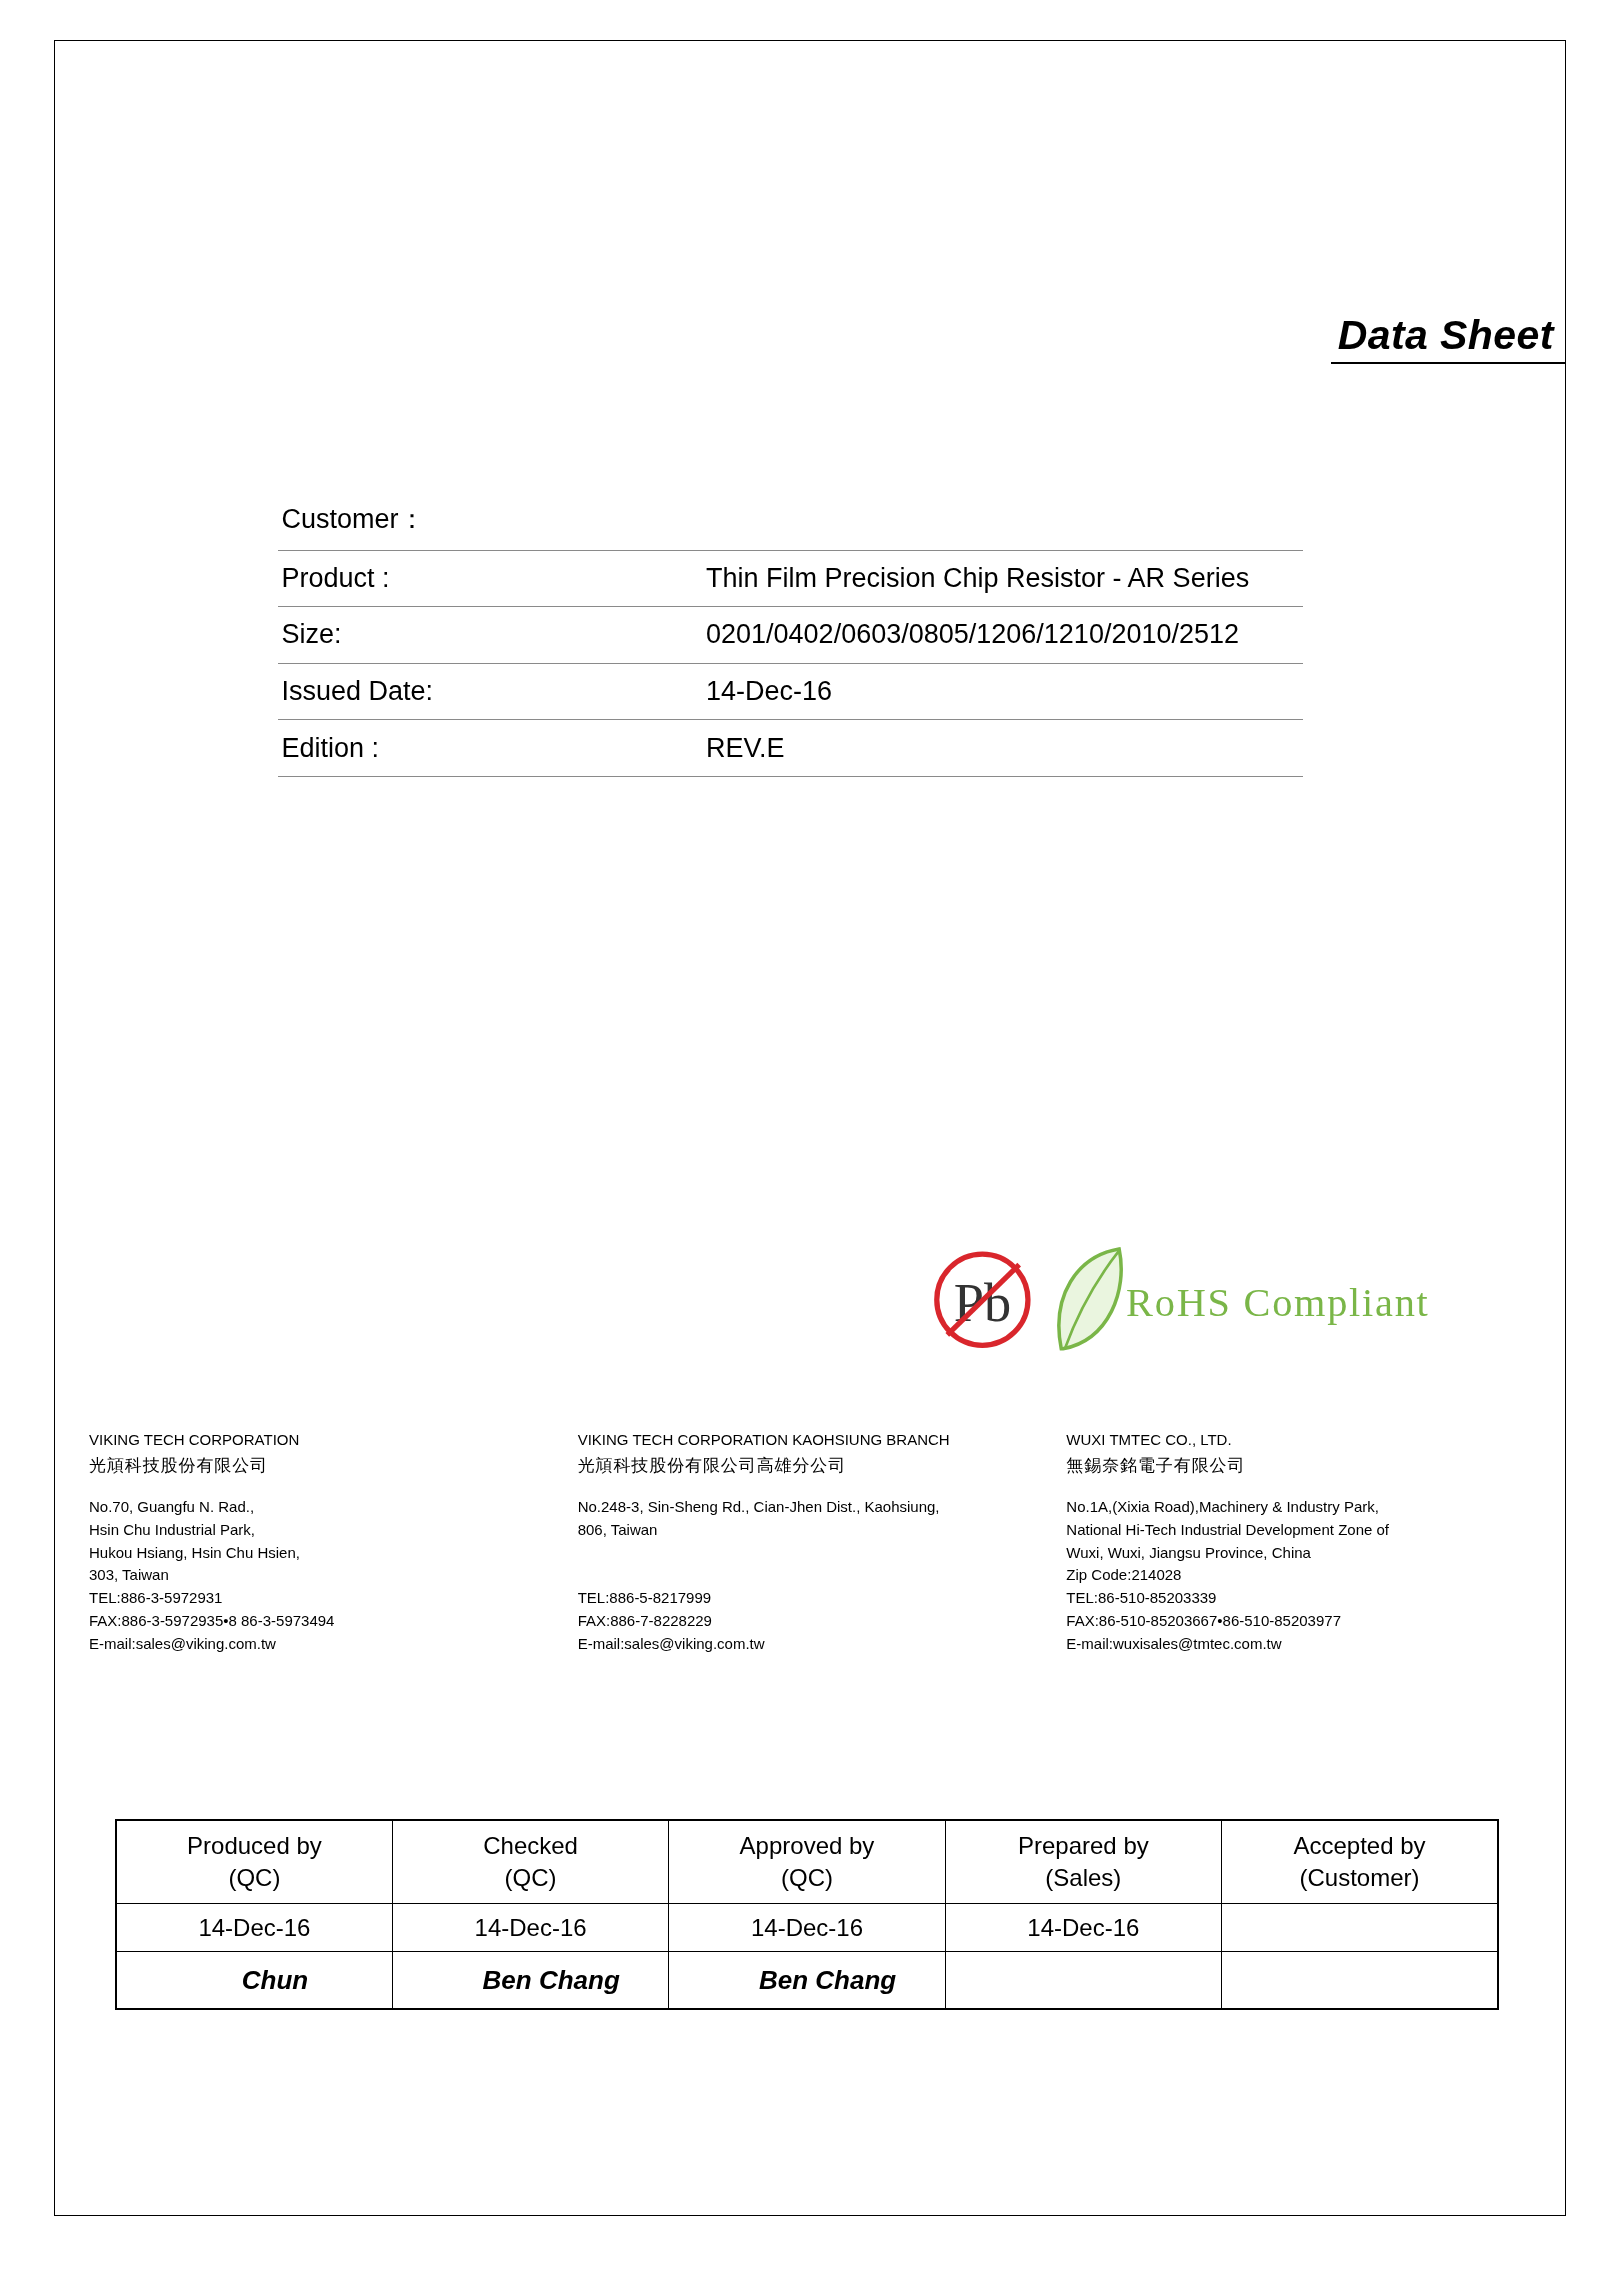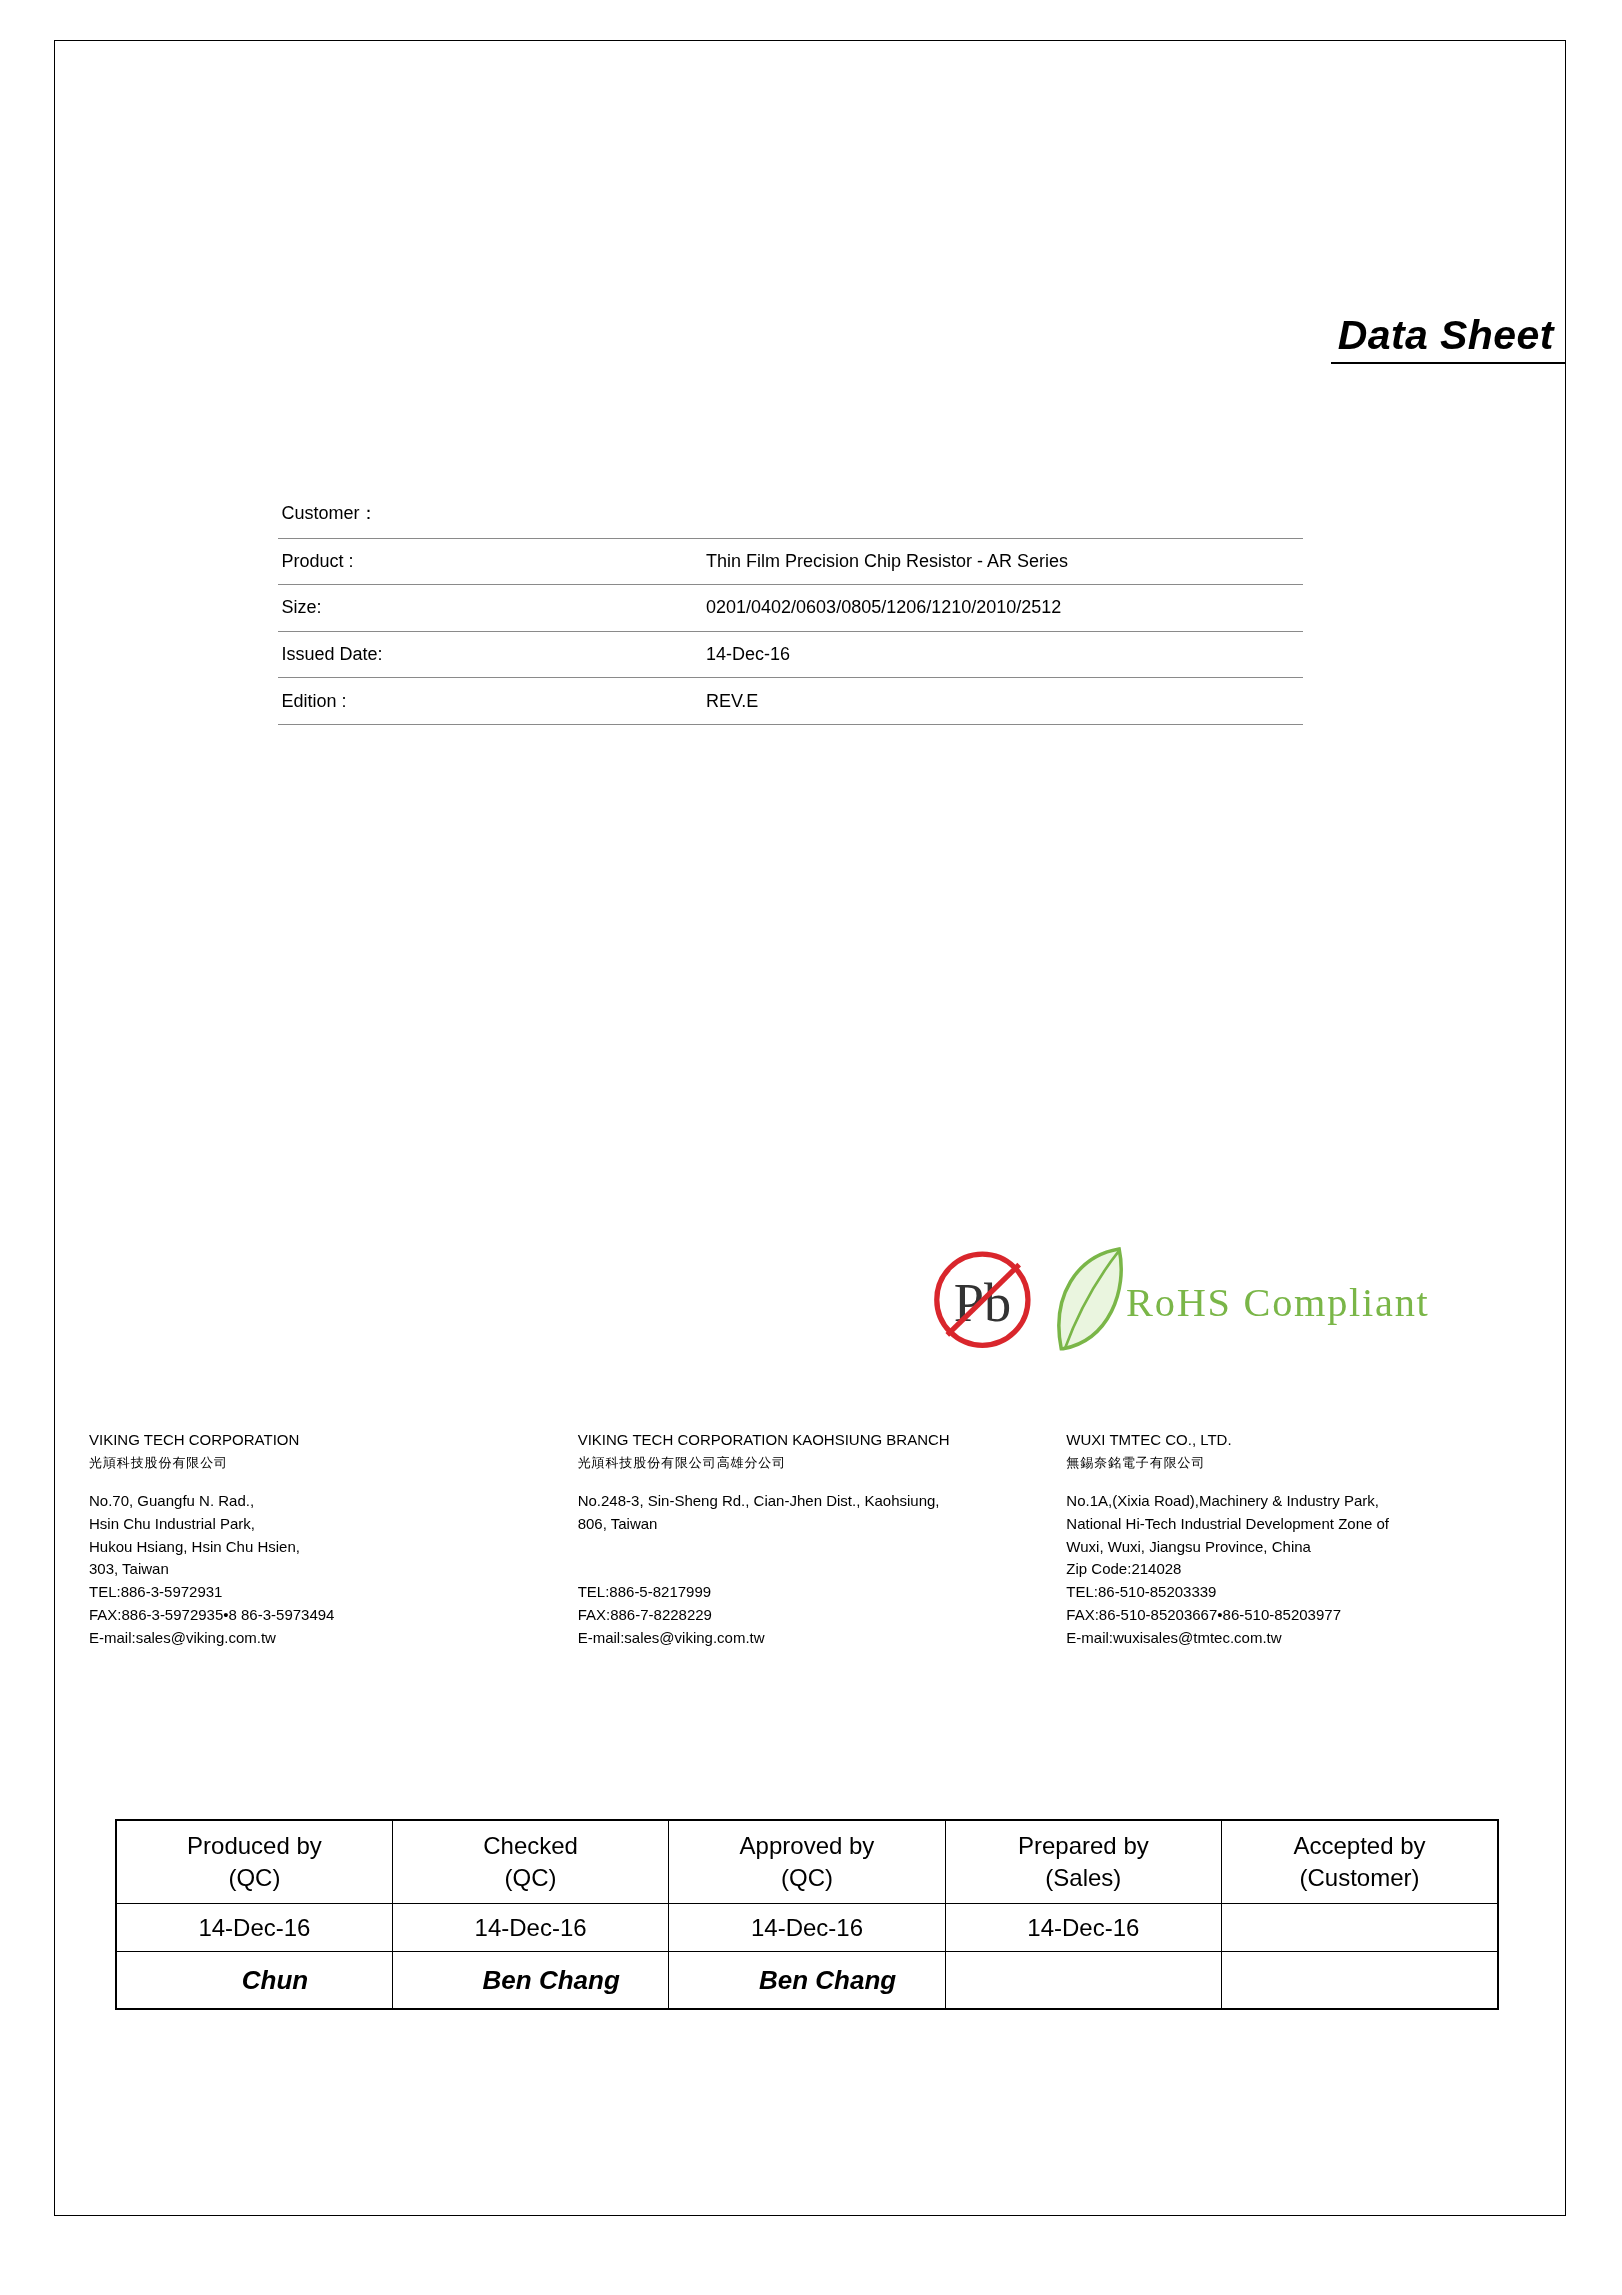--- a/index.html
+++ b/index.html
@@ -61,21 +61,21 @@
 
   
   .info-table {
     position: absolute;
     left: 224px;
     top: 456px;
     width: 1025px;
     border-collapse: collapse;
   }
   .info-table td {
-    font-size: 18px;
+    font-size: 27px;
     padding: 12.3px 3.5px 12.3px 53px;
     border-bottom: 1.3px solid #8a8a8a;
     vertical-align: bottom;
   }
   .info-table td.label {
     width: 368px;
     padding-left: 3.5px;
   }
   .info-table tr:first-child td { padding-top: 5.3px; }
 
@@ -96,21 +96,21 @@
     width: 1454px;
     display: flex;
     gap: 12px;
     font-size: 15px;
     line-height: 1.52;
   }
   .addr-col { width: 33.33%; padding-right: 16px; box-sizing: border-box; }
   .addr-col .name { margin-bottom: 0.9px; }
   .addr-col .cname {
     font-family: "DejaVu Sans", sans-serif;
-    font-size: 13px;
+    font-size: 17px;
     letter-spacing: 0.9px;
     margin-bottom: 17.5px;
   }
   .addr-col .line { white-space: nowrap; }
 
   
   .signoff {
     position: absolute;
     left: 61px;
     top: 1779px;

